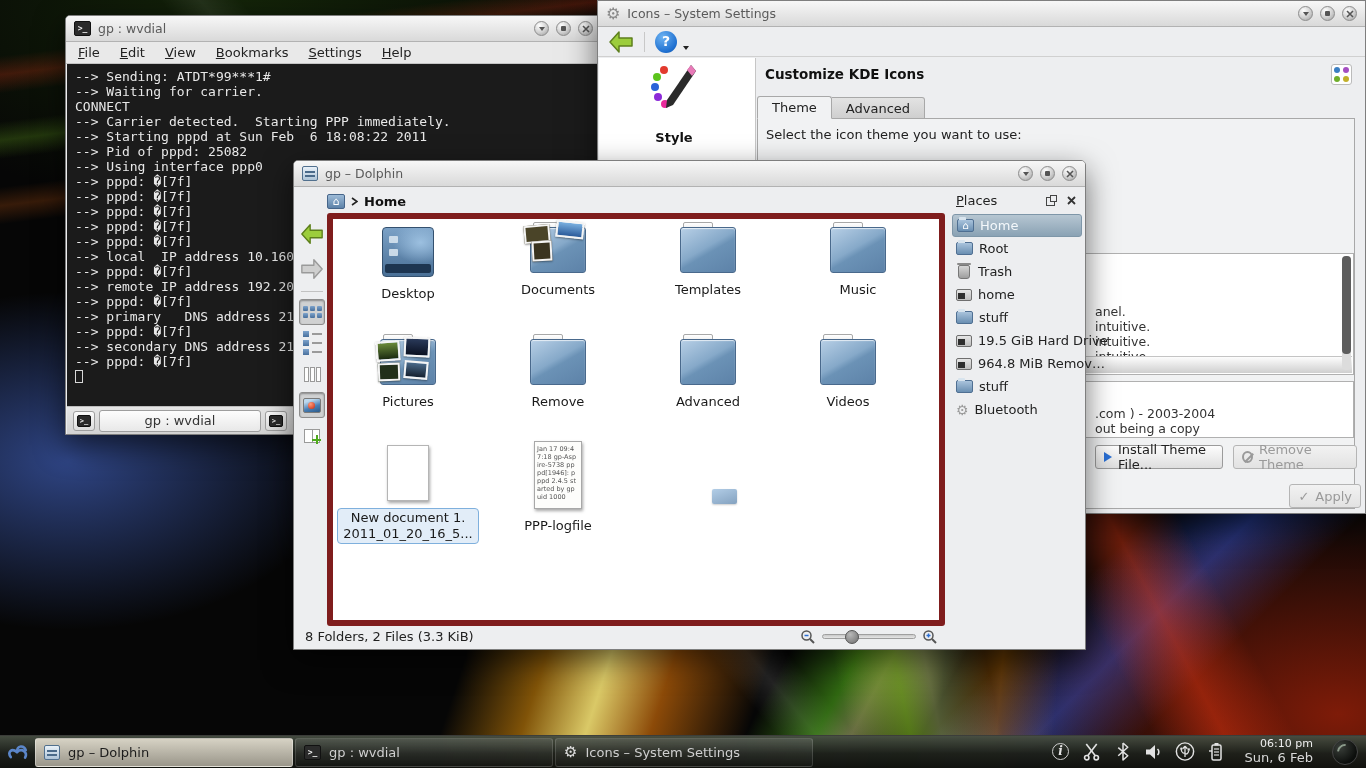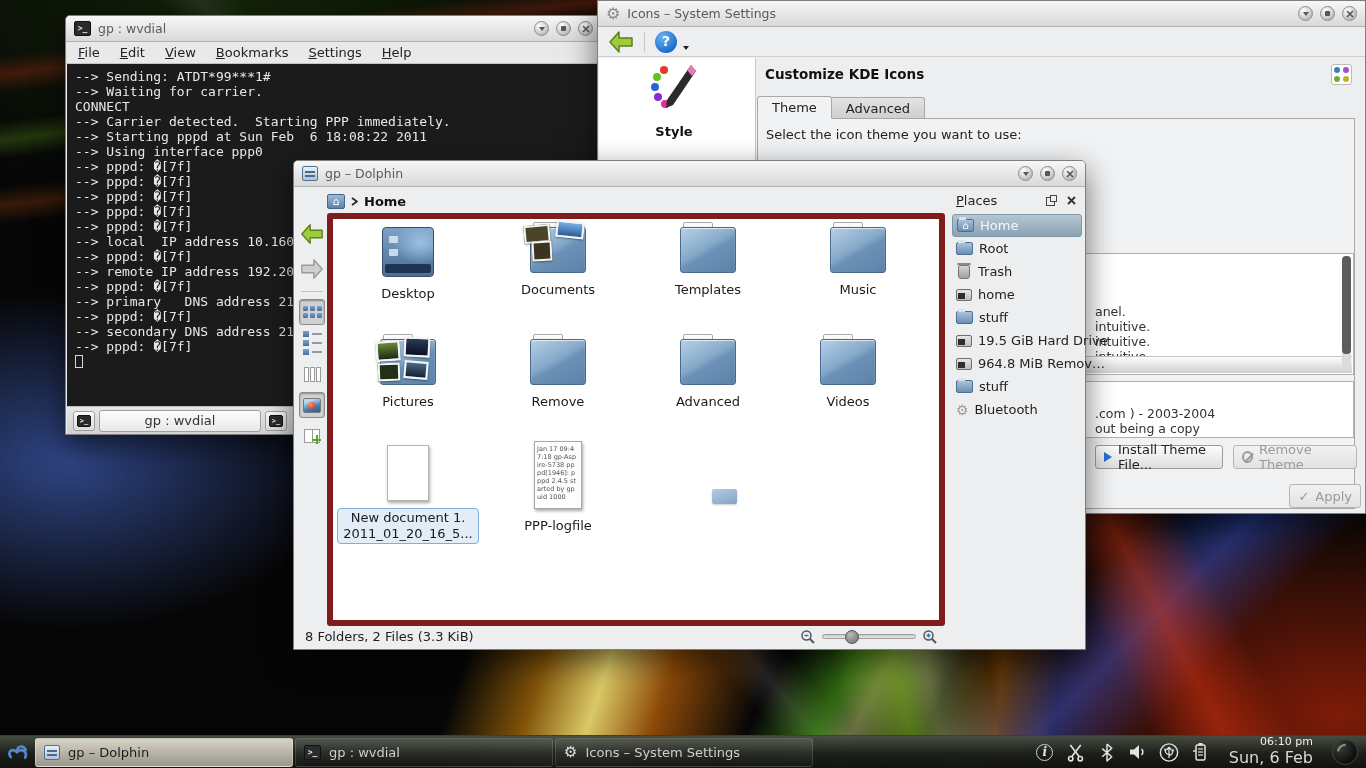--- a/index.html
+++ b/index.html
@@ -68,21 +68,21 @@
   .back-arrow-lg svg { display:block; }
   .help-btn { position:relative; width:22px; height:22px; border-radius:50%;
               background:radial-gradient(circle at 35% 28%, #6db3f2, #1e6fd0 70%, #14509a);
               color:#fff; font-weight:bold; font-size:14px; text-align:center; line-height:21px; }
   .help-btn::after { content:"?"; }
   .help-caret { width:0; height:0; border-left:3.5px solid transparent; border-right:3.5px solid transparent;
                 border-top:4px solid #222; margin-left:-4px; margin-top:12px; }
   .sets-body { position:absolute; left:1px; right:1px; top:57px; bottom:0; display:flex; }
   .sets-sidebar { width:157px; background:#ffffff; border-right:1px solid #c6c6c6; position:relative; }
   .style-item { position:absolute; left:10px; top:5px; width:130px; text-align:center; }
-  .style-label { font-weight:bold; color:#111; margin-top:12px; }
+  .style-label { font-weight:bold; color:#111; margin-top:18px; }
   .tools-icon { position:absolute; left:60px; top:122px; width:36px; height:36px; border-radius:5px;
                 background:linear-gradient(#e8e8e8,#bdbdbd); border:1px solid #9a9a9a; overflow:hidden; }
   .tools-icon i { position:absolute; left:4px; top:16px; width:28px; height:4px; background:#666; border-radius:2px; transform:rotate(-40deg); }
   .tools-icon b { position:absolute; left:4px; top:16px; width:28px; height:4px; background:#8f8f8f; border-radius:2px; transform:rotate(40deg); }
   .sets-content { position:relative; flex:1; }
   .sets-heading { position:absolute; left:9px; top:8px; font-weight:bold; color:#111; font-size:13.5px; }
   .dots4-icon { position:absolute; right:12px; top:6px; width:21px; height:21px; background:#fff; border:1px solid #bbb;
                 border-radius:3px; display:grid; grid-template-columns:1fr 1fr; place-items:center; }
   .dots4-icon span { width:6px; height:6px; border-radius:50%; }
   .tabs-row { position:absolute; left:1px; top:38px; display:flex; }
@@ -222,21 +222,21 @@
   .task .tlabel { white-space:nowrap; overflow:hidden; }
   .task-gear { color:#e0e0e0; font-size:15px; }
   .task-gear::after { content:"⚙"; }
   .tray { margin-left:auto; display:flex; align-items:center; gap:11px; padding-right:6px; }
   .tray-ico { width:20px; height:20px; display:flex; align-items:center; justify-content:center; }
   .info-icon { width:17px; height:17px; border:1.5px solid #cfcfcf; border-radius:50%; color:#e4e4e4;
                font:italic bold 12px/15px "DejaVu Serif", serif; text-align:center; }
   .info-icon::after { content:"i"; }
   .clock { text-align:right; color:#efefef; line-height:1.15; margin-left:8px; }
   .clock .t1 { font-size:11px; }
-  .clock .t2 { font-size:16px; color:#d8d8d8; }
+  .clock .t2 { font-size:13px; color:#d8d8d8; }
   .cashew { width:26px; height:26px; border-radius:50%; margin:0 2px 0 8px;
       background:radial-gradient(circle at 30% 30%, #3a3f3a, #0c0e0c 70%); border:1px solid #444;
       position:relative; }
   .cashew::after { content:""; position:absolute; left:4px; top:4px; width:12px; height:12px; border-radius:50%;
       border-top:2px solid #8a9a8a; border-left:2px solid transparent; border-right:2px solid transparent; border-bottom:2px solid transparent;
       transform:rotate(-40deg); }
 </style>
 </head>
 <body>
 
@@ -267,20 +267,21 @@
       <span class="accel">Bookmarks</span>
       <span class="accel">Settings</span>
       <span class="accel">Help</span>
     </div>
     <div class="term-screen">
       <div class="tline">--&gt; Sending: ATDT*99***1#</div>
       <div class="tline">--&gt; Waiting for carrier.</div>
       <div class="tline">CONNECT</div>
       <div class="tline">--&gt; Carrier detected.  Starting PPP immediately.</div>
       <div class="tline">--&gt; Starting pppd at Sun Feb  6 18:08:22 2011</div>
+      <div class="tline">--&gt; Pid of pppd: 25082</div>
       <div class="tline">--&gt; Using interface ppp0</div>
       <div class="tline">--&gt; pppd: �[7f]</div>
       <div class="tline">--&gt; pppd: �[7f]</div>
       <div class="tline">--&gt; pppd: �[7f]</div>
       <div class="tline">--&gt; pppd: �[7f]</div>
       <div class="tline">--&gt; pppd: �[7f]</div>
       <div class="tline">--&gt; local  IP address 10.160.35.</div>
       <div class="tline">--&gt; pppd: �[7f]</div>
       <div class="tline">--&gt; remote IP address 192.200.1.</div>
       <div class="tline">--&gt; pppd: �[7f]</div>

